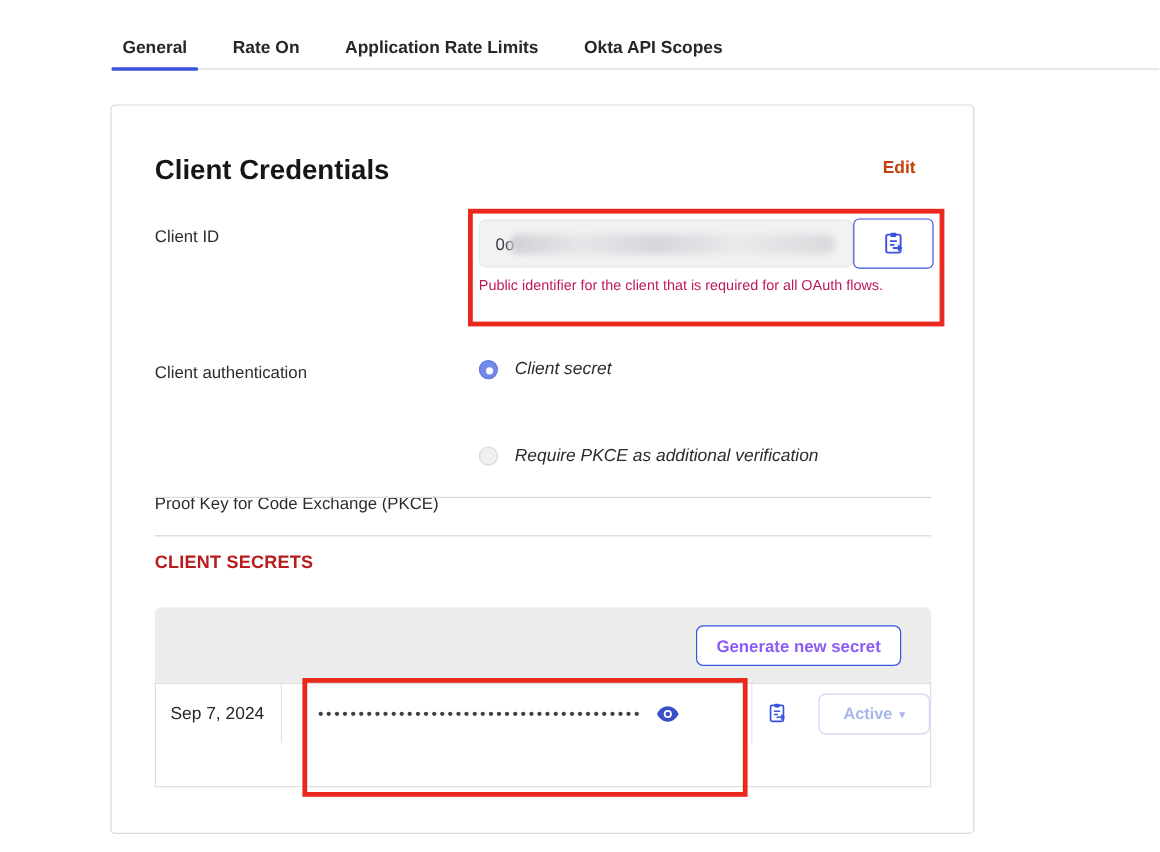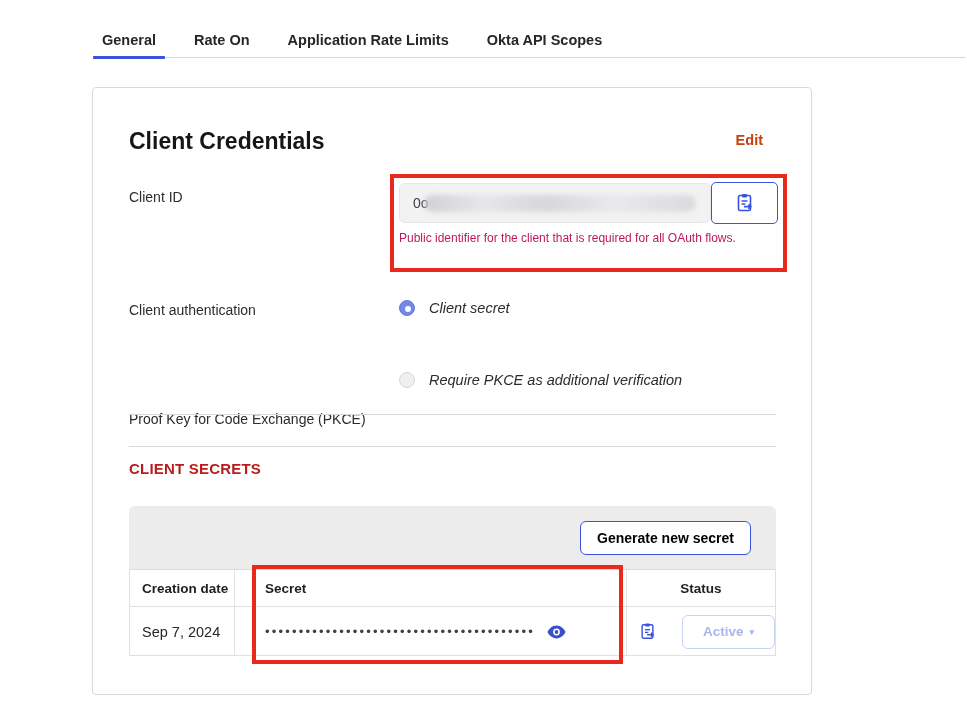--- a/index.html
+++ b/index.html
@@ -50,21 +50,21 @@
 
   .divider { position:absolute; left:36px; width:647px; height:1px; background:#d8d8dc; }
 
   .section-title { position:absolute; left:36px; top:372px; font-size:15px; font-weight:700;
                    letter-spacing:.2px; color:#b91c1c; }
 
   
   .secrets-toolbar { position:absolute; left:36px; top:418px; width:647px; height:63px;
                      background:#ececed; border-radius:6px 6px 0 0; }
   .generate-btn { position:absolute; right:25px; top:15px; height:34px; padding:0 16px;
-                  background:#fff; border:1px solid #3a53dd; border-radius:6px; color:#000000;
+                  background:#fff; border:1px solid #3a53dd; border-radius:6px; color:#8b5cf6;
                   font-size:14px; font-weight:700; font-family:"Liberation Sans",sans-serif; cursor:pointer; }
 
   .secrets-table { position:absolute; left:36px; top:481px; width:647px; height:87px;
                    border:1px solid #e0e0e3; border-top:1px solid #dcdcdf; background:#fff; }
   .thead { display:flex; height:37px; border-bottom:1px solid #e0e0e3; align-items:center;
            font-size:13.5px; font-weight:700; color:#1d1f23; }
   .trow { display:flex; height:49px; align-items:center; font-size:14.5px; color:#26262b; }
   .col-date { width:105px; padding-left:12px; border-right:1px solid #e4e4e7; height:100%;
               display:flex; align-items:center; }
   .col-secret { width:392px; padding-left:30px; border-right:1px solid #e4e4e7; height:100%;
@@ -146,25 +146,20 @@
     <div class="divider" style="top:326px;"></div>
     <div class="divider" style="top:358px;"></div>
 
     <div class="section-title">CLIENT SECRETS</div>
 
     <div class="secrets-toolbar">
       <button class="generate-btn">Generate new secret</button>
     </div>
 
     <div class="secrets-table">
-      <div class="thead">
-        <div class="col-date">Creation date</div>
-        <div class="col-secret">Secret</div>
-        <div class="col-status">Status</div>
-      </div>
       <div class="trow">
         <div class="col-date">Sep 7, 2024</div>
         <div class="col-secret">
           <span class="dots">••••••••••••••••••••••••••••••••••••••••</span>
           <span class="eye-btn">
             <span>
               <svg width="19" height="14" viewBox="0 0 19 14">
                 <path d="M9.5 0.6 C5 0.6 1.7 4.2 0.5 7 C1.7 9.8 5 13.4 9.5 13.4 C14 13.4 17.3 9.8 18.5 7 C17.3 4.2 14 0.6 9.5 0.6 Z" fill="#3a50c9"></path>
                 <circle cx="9.5" cy="7" r="3.4" fill="#ffffff"></circle>
                 <circle cx="9.5" cy="7" r="1.9" fill="#3a50c9"></circle>

